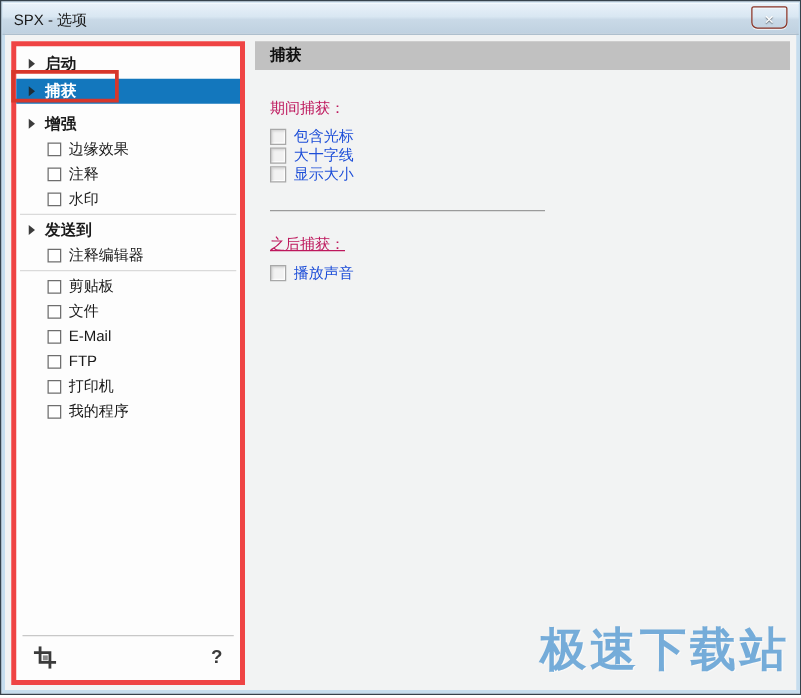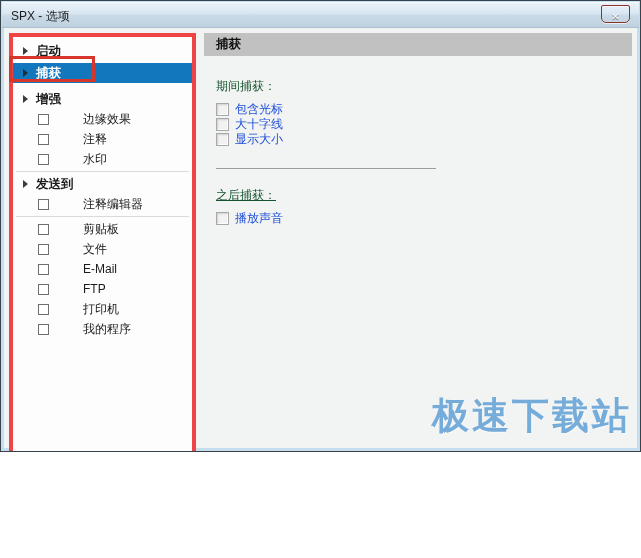--- a/index.html
+++ b/index.html
@@ -1,19 +1,19 @@
 <!DOCTYPE html>
 <html><head>
 <meta charset="utf-8">
 <style>
   * { box-sizing: border-box; }
   html,body { margin:0; padding:0; background:#fff; font-family:"Liberation Sans","DejaVu Sans",sans-serif; }
 
   .window {
-    position:relative; width:641px; height:452px;
+    position:relative; width:641px; height:556px;
     background:#f2f3f3;
     border:1px solid #36424c;
     box-shadow: inset 0 0 0 3px #c6ddee; 
     overflow:hidden;
   }
 
   
   .titlebar {
     position:absolute; left:1px; top:1px; width:637px; height:26px;
     background:linear-gradient(to bottom,#eaf2fa 0%,#d9e7f2 45%,#c9d9e7 55%,#bfd1e0 100%);
@@ -49,21 +49,21 @@
   }
   .tree-item.header { font-weight:bold; font-size:12.5px; }
   .tree-item.header .arrow {
     width:0; height:0; margin-left:10px; margin-right:8px;
     border-left:5px solid #3c3c3c; border-top:4px solid transparent; border-bottom:4px solid transparent;
   }
   .tree-item.header.selected { background:#1377bd; color:#fff; }
   .tree-item.header.selected .arrow { border-left-color:#1d2e38; }
   .tree-item[data-name="sidebar-item-capture"] { margin-top:2px; }
   .tree-item[data-name="sidebar-item-enhance"] { margin-top:6px;align-items:center; }
-  .tree-item.checkbox { padding-left:25px;gap:28px; }
+  .tree-item.checkbox { padding-left:25px; }
   .tree-item.checkbox .cb {
     width:11px; height:11px; border:1px solid #6e6e6e; background:#fff;
     margin-right:6px; flex:0 0 auto;
   }
   .tree-sep { height:1px; background:#dadada; margin:2px 3px; }
 
   .sidebar-footer {
     position:absolute; left:5px; right:5px; bottom:2px; height:34px;
     border-top:1px solid #c8c8c8;
     display:flex; align-items:center; justify-content:space-between;
@@ -81,21 +81,21 @@
   
   .main-header {
     position:absolute; left:203px; top:32px; width:428px; height:23px;
     background:#c1c1c1; color:#101010;
     font-size:12.5px; font-weight:bold; line-height:23px; padding-left:12px;
   }
   .main-content {
     position:absolute; left:203px; top:55px; width:428px;
     padding:22px 12px 0 12px;
   }
-  .sec-title { height:14px; font-size:12px; color:#14532d; }
+  .sec-title { height:14px; font-size:12px; color:#be185d; }
   .cb-row { height:15px; display:flex; align-items:center; }
   .sec-title + .cb-row { margin-top:10px; }
   .cbox {
     width:13px; height:13px; flex:0 0 auto;
     border:1px solid #a8a8a8; background:#f2f2f2;
     box-shadow: inset 1px 1px 2px rgba(0,0,0,.14), inset -1px -1px 0 #fff;
     margin-right:6px;
   }
   .cb-label { font-size:12px; color:#1d4ed8; }
   .content-sep { margin-top:21px; width:220px; height:1px; background:#9b9b9b; }

